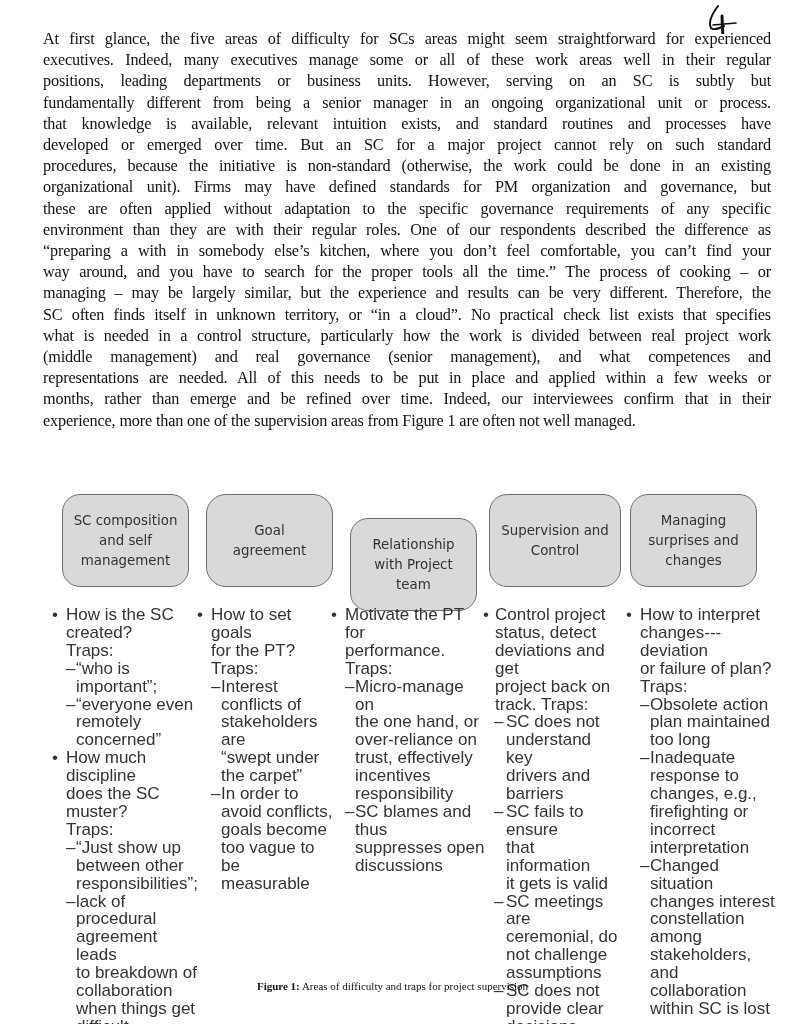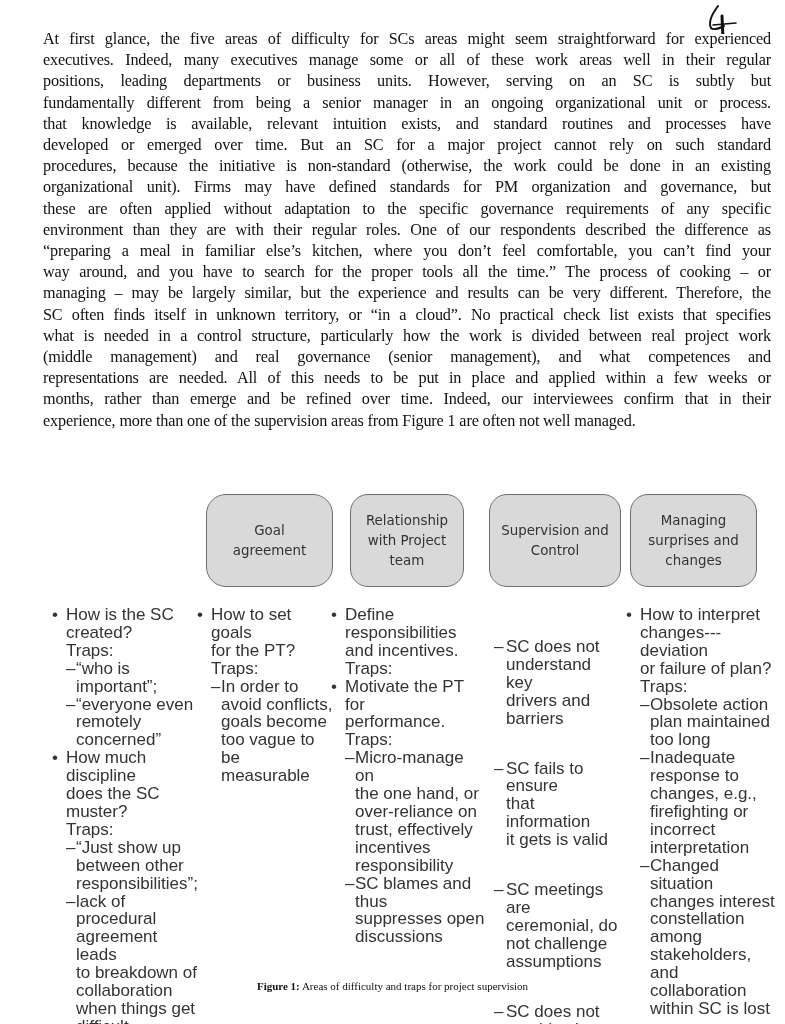--- a/index.html
+++ b/index.html
@@ -27,21 +27,21 @@
       position: absolute; top: 606px;
       font-family: Liberation Sans, sans-serif; font-size: 17px; line-height: 17.9px;
       color: #333;
     }
     .col .b { position: relative; padding-left: 18px; white-space: pre-line; }
     .col .b::before { content: "\2022"; position: absolute; left: 4px; top: 0; }
     .col .d { position: relative; padding-left: 28px; white-space: pre-line; }
     .col .d::before { content: "\2013"; position: absolute; left: 18px; top: 0; }
     .col.tight .b { padding-left: 13px; }
     .col.tight .b::before { left: 1px; }
-    .col.tight .d { padding-left: 24px; margin-top: 32px; }
+    .col.tight .d { padding-left: 24px; }
     .col.tight .d::before { left: 12px; }
     .caption {
       position: absolute; top: 980px; left: 0; width: 785px; text-align: center;
       font-family: "Liberation Serif", serif; font-size: 11px; color: #111;
     }
     .caption b { font-weight: bold; }
   </style>
 </head>
 <body>
 
@@ -58,37 +58,42 @@
     <span class="line">At first glance, the five areas of difficulty for SCs areas might seem straightforward for experienced</span>
     <span class="line">executives. Indeed, many executives manage some or all of these work areas well in their regular</span>
     <span class="line">positions, leading departments or business units.  However, serving on an SC is subtly but</span>
     <span class="line">fundamentally different from being a senior manager in an ongoing organizational unit or process.</span>
     <span class="line">that knowledge is available, relevant intuition exists, and standard routines and processes have</span>
     <span class="line">developed or emerged over time.  But an SC for a major project cannot rely on such standard</span>
     <span class="line">procedures, because the initiative is non-standard (otherwise, the work could be done in an existing</span>
     <span class="line">organizational unit).  Firms may have defined standards for PM organization and governance, but</span>
     <span class="line">these are often applied without adaptation to the specific governance requirements of any specific</span>
     <span class="line">environment than they are with their regular roles. One of our respondents described the difference as</span>
-    <span class="line">“preparing a meal in familiar else’s kitchen, where you don’t feel comfortable, you can’t find your</span>
+    <span class="line">“preparing a with in somebody else’s kitchen, where you don’t feel comfortable, you can’t find your</span>
     <span class="line">way around, and you have to search for the proper tools all the time.”  The process of cooking – or</span>
     <span class="line">managing – may be largely similar, but the experience and results can be very different. Therefore, the</span>
     <span class="line">SC often finds itself in unknown territory, or “in a cloud”.  No practical check list exists that specifies</span>
     <span class="line">what is needed in a control structure, particularly how the work is divided between real project work</span>
     <span class="line">(middle management) and real governance (senior management), and what competences and</span>
     <span class="line">representations are needed. All of this needs to be put in place and applied within a few weeks or</span>
     <span class="line">months, rather than emerge and be refined over time.  Indeed, our interviewees confirm that in their</span>
     <span class="line last">experience, more than one of the supervision areas from Figure 1 are often not well managed.</span>
   </div>
 
   <div class="boxes">
+    <div class="box" style="left:62px;width:127px;">
+      <span>SC composition
+and self
+management</span>
+    </div>
     <div class="box" style="left:206px;width:127px;border-radius:20px;">
       <span>Goal
 agreement</span>
     </div>
-    <div class="box" style="left:350px;width:114px;">
+    <div class="box" style="left:350px;width:127px;margin-top:24px;">
       <span>Relationship
 with Project
 team</span>
     </div>
     <div class="box" style="left:489px;width:132px;">
       <span>Supervision and
 Control</span>
     </div>
     <div class="box" style="left:630px;width:127px;">
       <span>Managing
@@ -117,44 +122,52 @@
 to breakdown of
 collaboration
 when things get
 difficult</div>
   </div>
 
   <div class="col" style="left:193px;width:140px;">
     <div class="b">How to set goals
 for the PT?
 Traps:</div>
+    <div class="d">Interest
+conflicts of
+stakeholders are
+“swept under
+the carpet”</div>
     <div class="d">In order to
 avoid conflicts,
 goals become
 too vague to be
 measurable</div>
   </div>
 
   <div class="col" style="left:327px;width:160px;">
-    <div class="b">Define responsibilities
-and incentives.  Traps:</div>
     <div class="b">Motivate the PT for
 performance. Traps:</div>
     <div class="d">Micro-manage on
 the one hand, or
 over-reliance on
 trust, effectively
 incentives
 responsibility</div>
     <div class="d">SC blames and thus
 suppresses open
 discussions</div>
   </div>
 
   <div class="col tight" style="left:482px;width:140px;">
+    <div class="b">Control project
+status, detect
+deviations and get
+project back on
+track. Traps:</div>
     <div class="d">SC does not
 understand key
 drivers and
 barriers</div>
     <div class="d">SC fails to ensure
 that information
 it gets is valid</div>
     <div class="d">SC meetings are
 ceremonial, do
 not challenge

